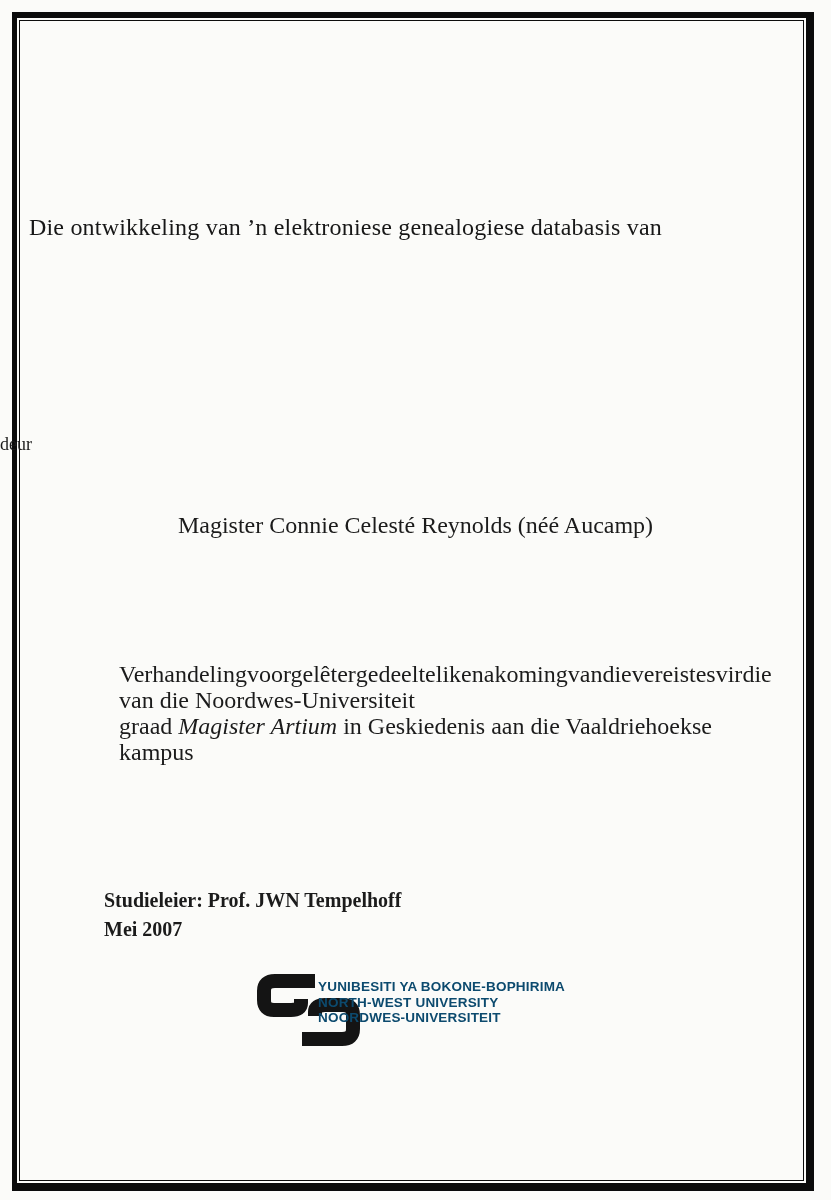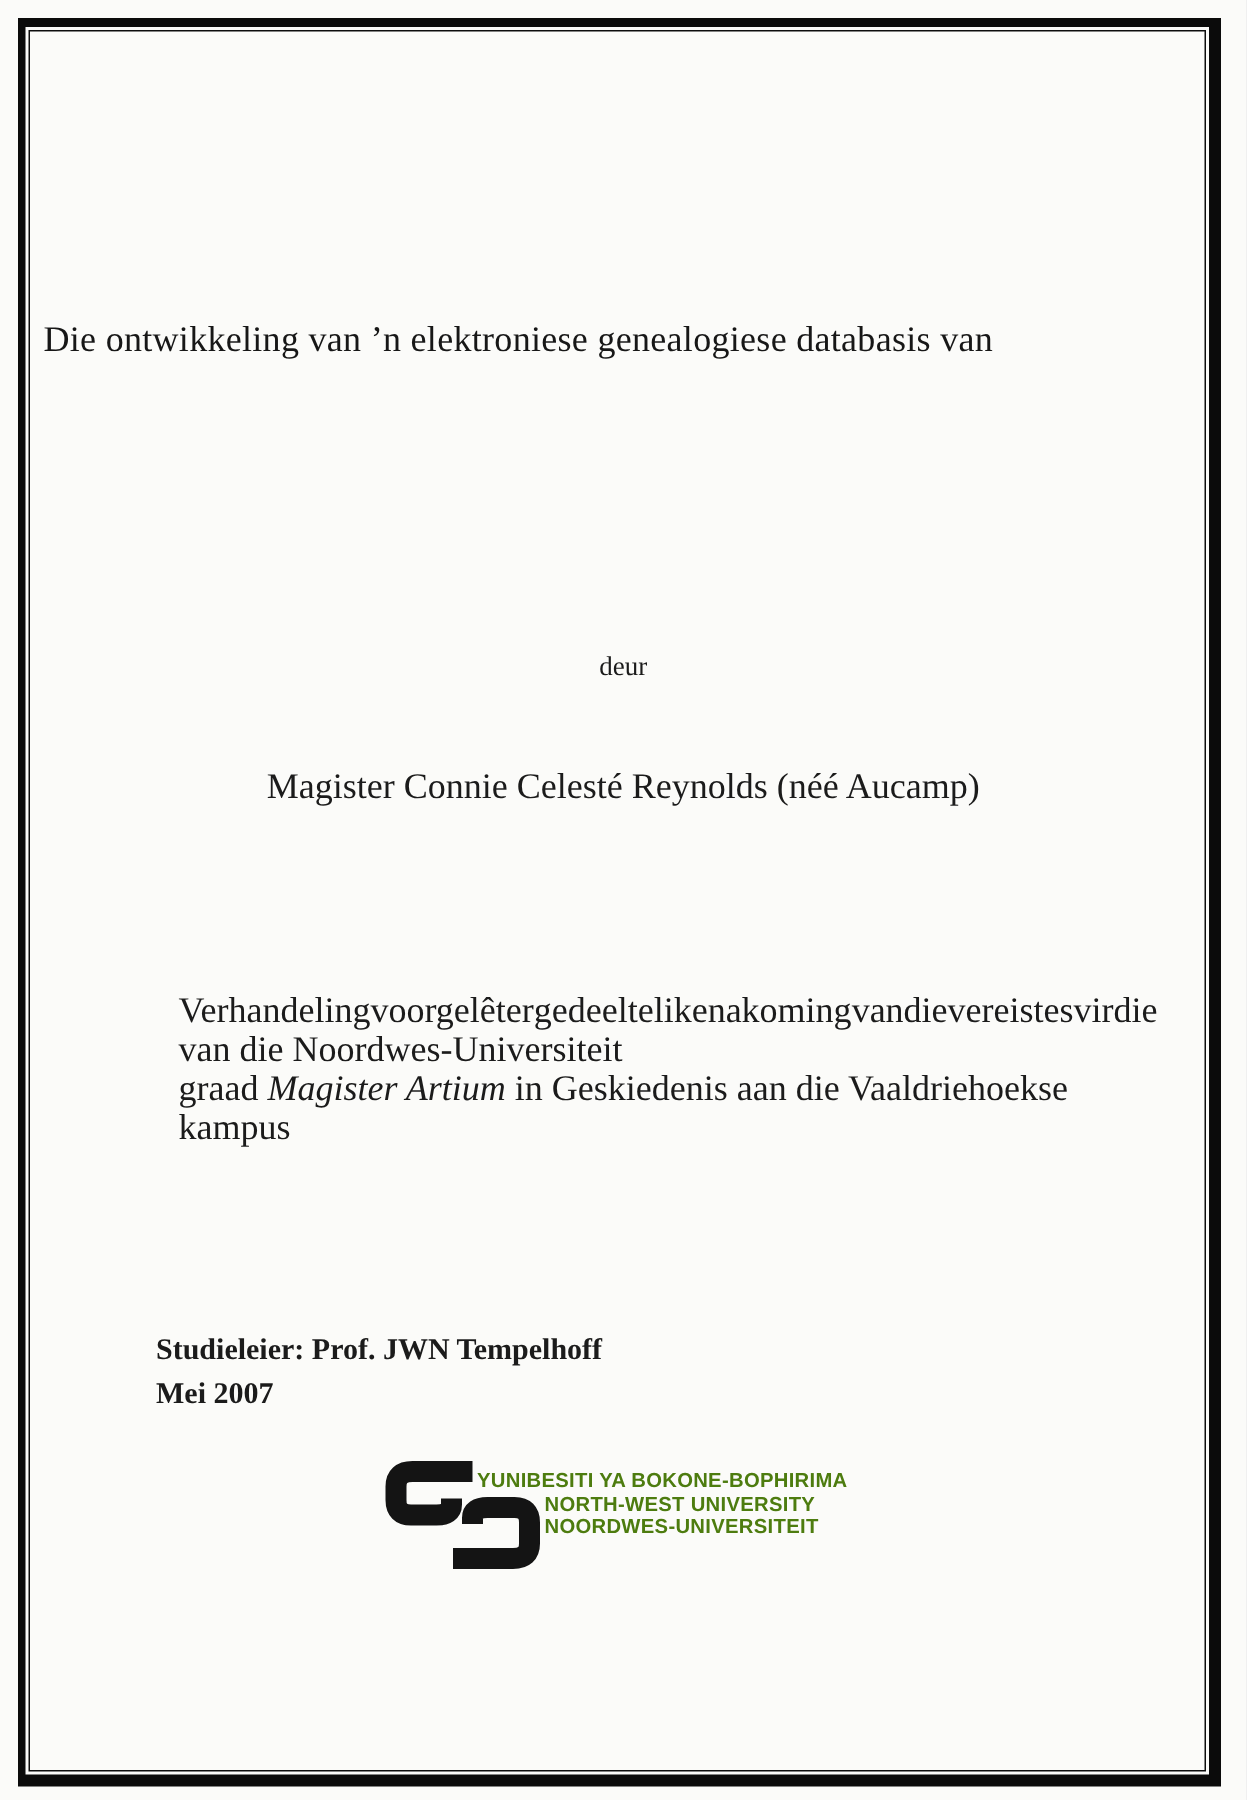--- a/index.html
+++ b/index.html
@@ -25,21 +25,21 @@
   .abs{position:absolute;}
   .thesis-title{
     left:0;width:691px;top:205px;
     text-align:center;
     font-size:24px;line-height:44px;
     letter-spacing:0.2px;
     color:#171717;
   }
   .byword{
     left:0;width:831px;top:434px;
-    text-align:center;
+    text-align:left;
     font-size:18px;
   }
   .author{
     left:0;width:831px;top:512px;
     text-align:center;
     font-size:24px;
   }
   .statement{
     left:119px;top:661px;width:632px;
     font-size:24px;line-height:26px;
@@ -57,24 +57,24 @@
   }
   .logo-mark{
     position:absolute;left:0;top:0;width:107px;height:78px;
   }
   .logo-text{
     position:absolute;left:63px;top:7px;
     font-family:"Liberation Sans","DejaVu Sans",sans-serif;
     font-size:13.5px;font-weight:700;
     line-height:15.5px;
     letter-spacing:0.2px;
-    color:#4d7c0f;
+    color:#0c4a6e;
     white-space:nowrap;
   }
-  .logo-text .indent{margin-left:45px;}
+  .logo-text .indent{}
   .ital{font-style:italic;}
 </style>
 </head>
 <body>
 
 <div class="page">
 
   <div class="frame-outer">
     <div class="frame-inner"></div>
   </div>

